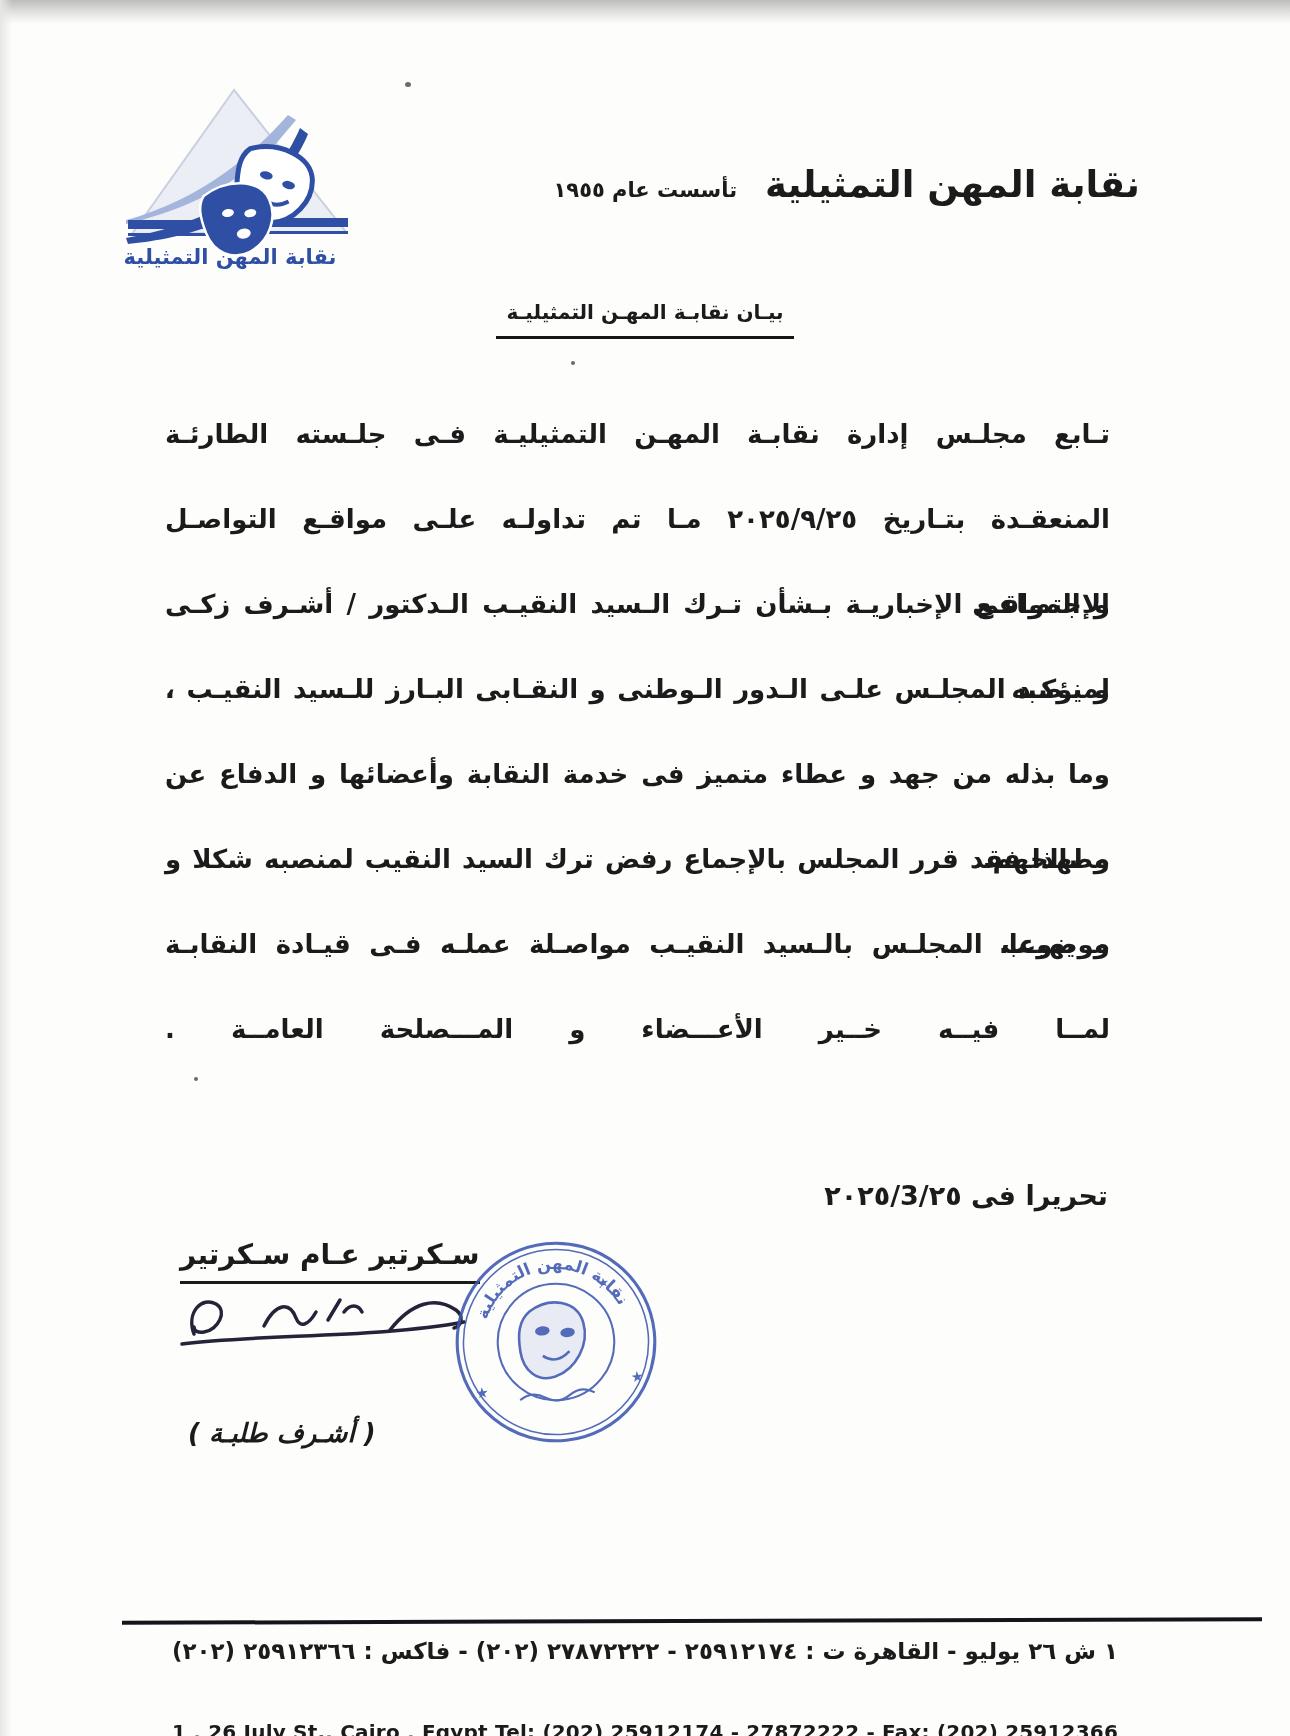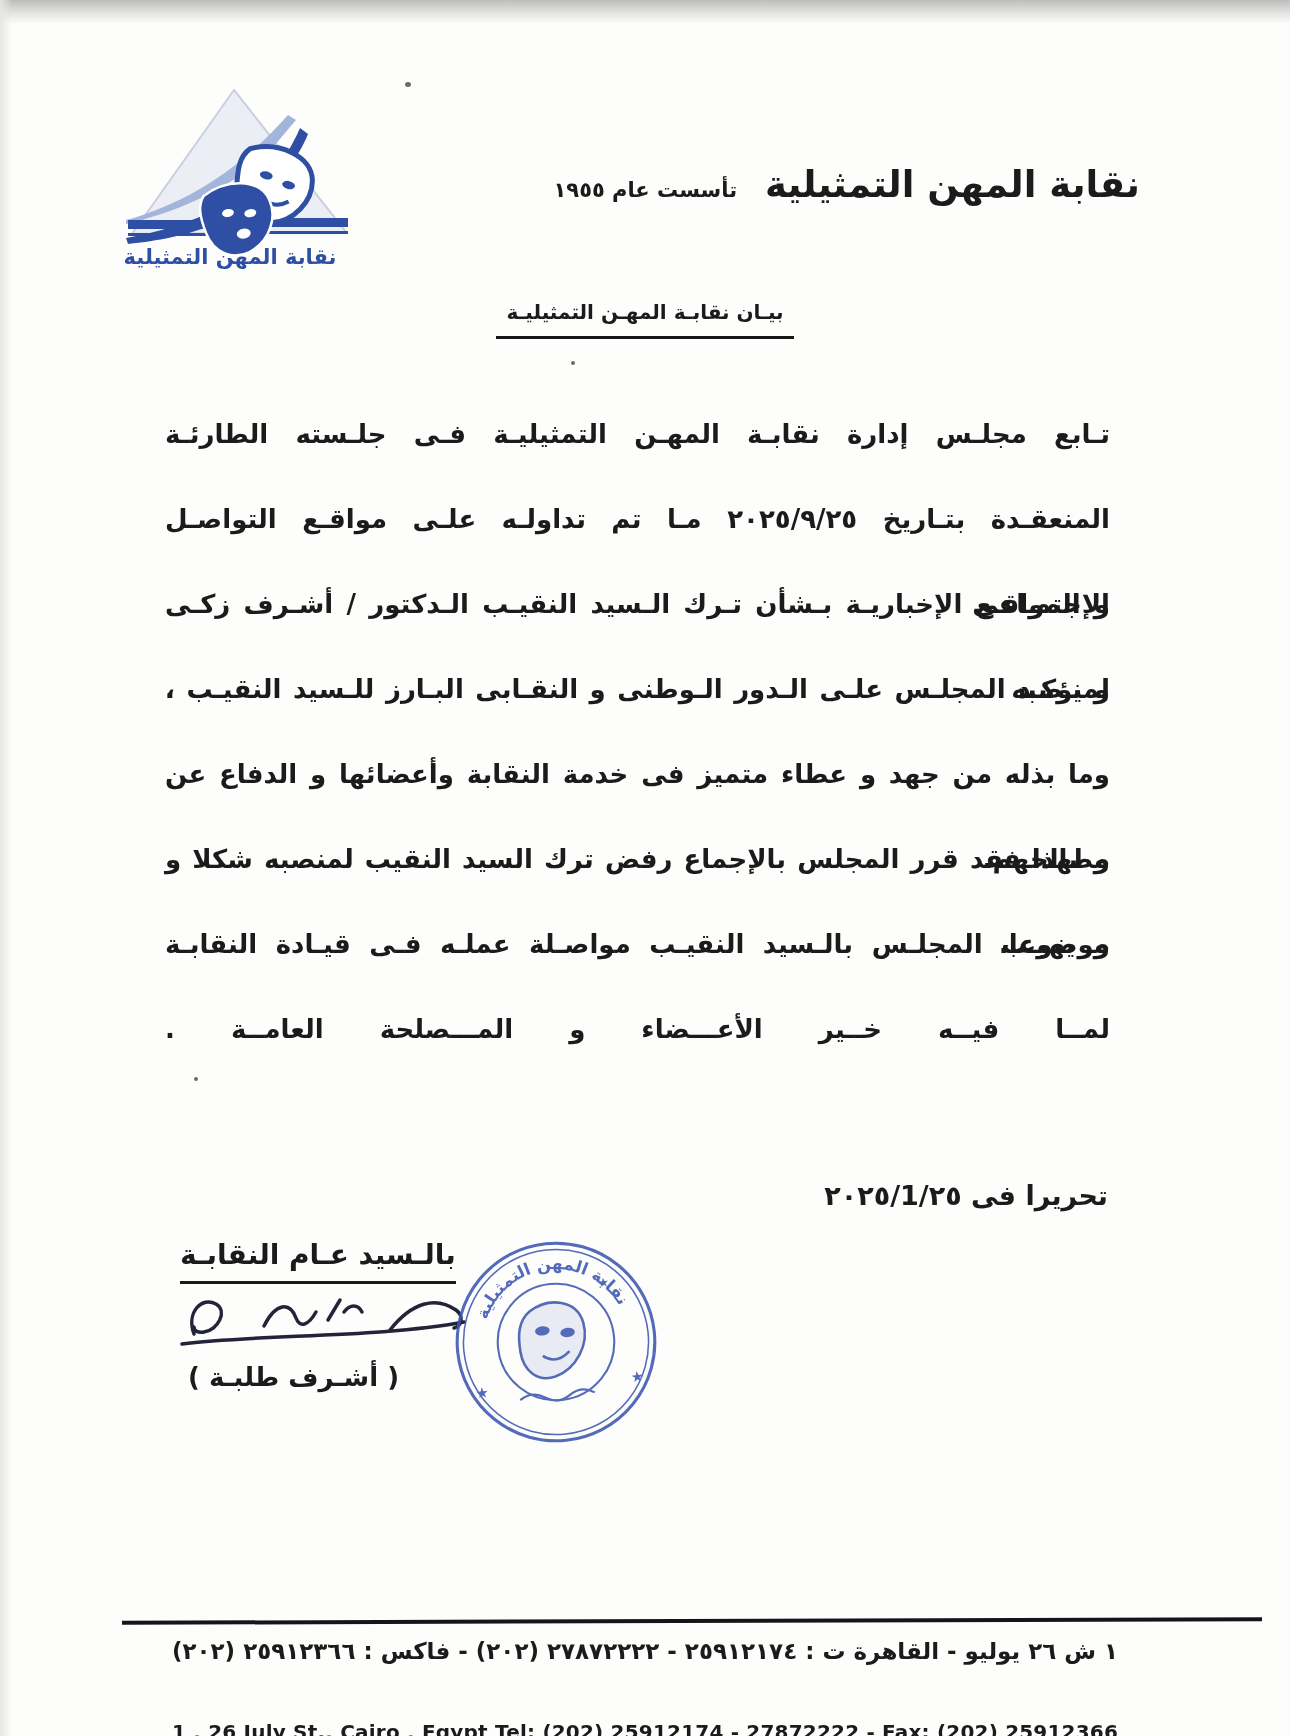--- a/index.html
+++ b/index.html
@@ -43,22 +43,22 @@
     position:absolute; top:1180px; right:182px;
     font-size:27px; font-weight:800; direction:rtl; white-space:nowrap;
   }
   .sig-role {
     position:absolute; top:1238px; left:180px;
     font-size:28px; font-weight:800; direction:rtl;
     border-bottom:3.5px solid #1a1a1a; padding-bottom:10px; white-space:nowrap;
   }
   .sig-scribble { position:absolute; top:1282px; left:168px; width:310px; height:80px; }
   .sig-name {
-    position:absolute; top:1362px; left:188px;
-    font-size:26px; font-weight:800; direction:rtl; white-space:nowrap;
+    position:absolute; top:1418px; left:188px;
+    font-size:26px; font-weight:800; direction:rtl; white-space:nowrap;font-style:italic;
   }
   .stamp {
     position:absolute; top:1238px; left:452px; width:208px; height:208px;
     opacity:0.88; transform:rotate(-6deg);
   }
   .footer-rule {
     position:absolute; top:1619px; left:122px; width:1140px; height:4px;
     background:#14141c; transform:rotate(-0.18deg);
   }
   .footer-ar {
@@ -115,23 +115,23 @@
     <div class="bline">تـابع مجلـس إدارة نقابـة المهـن التمثيليـة فـى جلـسته الطارئـة</div>
     <div class="bline">المنعقـدة بتـاريخ ٢٠٢٥/٩/٢٥ مـا تم تداولـه علـى مواقـع التواصـل الإجتمـاعى</div>
     <div class="bline">و المواقـع الإخباريـة بـشأن تـرك الـسيد النقيـب الـدكتور / أشـرف زكـى لمنـصبه .</div>
     <div class="bline">و يؤكـد المجلـس علـى الـدور الـوطنى و النقـابى البـارز للـسيد النقيـب ،</div>
     <div class="bline">وما بذله من جهد و عطاء متميز فى خدمة النقابة وأعضائها و الدفاع عن مصالحهم.</div>
     <div class="bline">و لهذا فقد قرر المجلس بالإجماع رفض ترك السيد النقيب لمنصبه شكلا و موضوعا.</div>
     <div class="bline">و يهيـب المجلـس بالـسيد النقيـب مواصـلة عملـه فـى قيـادة النقابـة</div>
     <div class="bline">لمــا فيــه خــير الأعـــضاء و المـــصلحة العامــة .</div>
   </div>
 
-  <div class="dateline">تحريرا فى ٢٠٢٥/1/٢٥</div>
+  <div class="dateline">تحريرا فى ٢٠٢٥/3/٢٥</div>
 
-  <div class="sig-role">بالـسيد عـام النقابـة</div>
+  <div class="sig-role">سـكرتير عـام سـكرتير</div>
 
   <svg class="sig-scribble" viewBox="0 0 310 80" xmlns="http://www.w3.org/2000/svg" fill="none" stroke="#23233a" stroke-width="3.5" stroke-linecap="round">
     <path d="M 26,52 C 18,30 34,14 48,22 C 60,29 50,48 36,50 C 30,51 26,49 26,45"></path>
     <path d="M 96,44 C 108,20 122,20 128,36 C 132,46 140,44 148,30"></path>
     <path d="M 160,38 L 172,18 M 176,30 C 182,22 190,22 194,30"></path>
     <path d="M 222,48 C 244,20 268,14 288,28 C 296,34 294,44 286,46"></path>
     <path d="M 14,62 C 90,52 210,56 296,40"></path>
   </svg>
 
   <div class="sig-name">( أشـرف طلبـة )</div>

